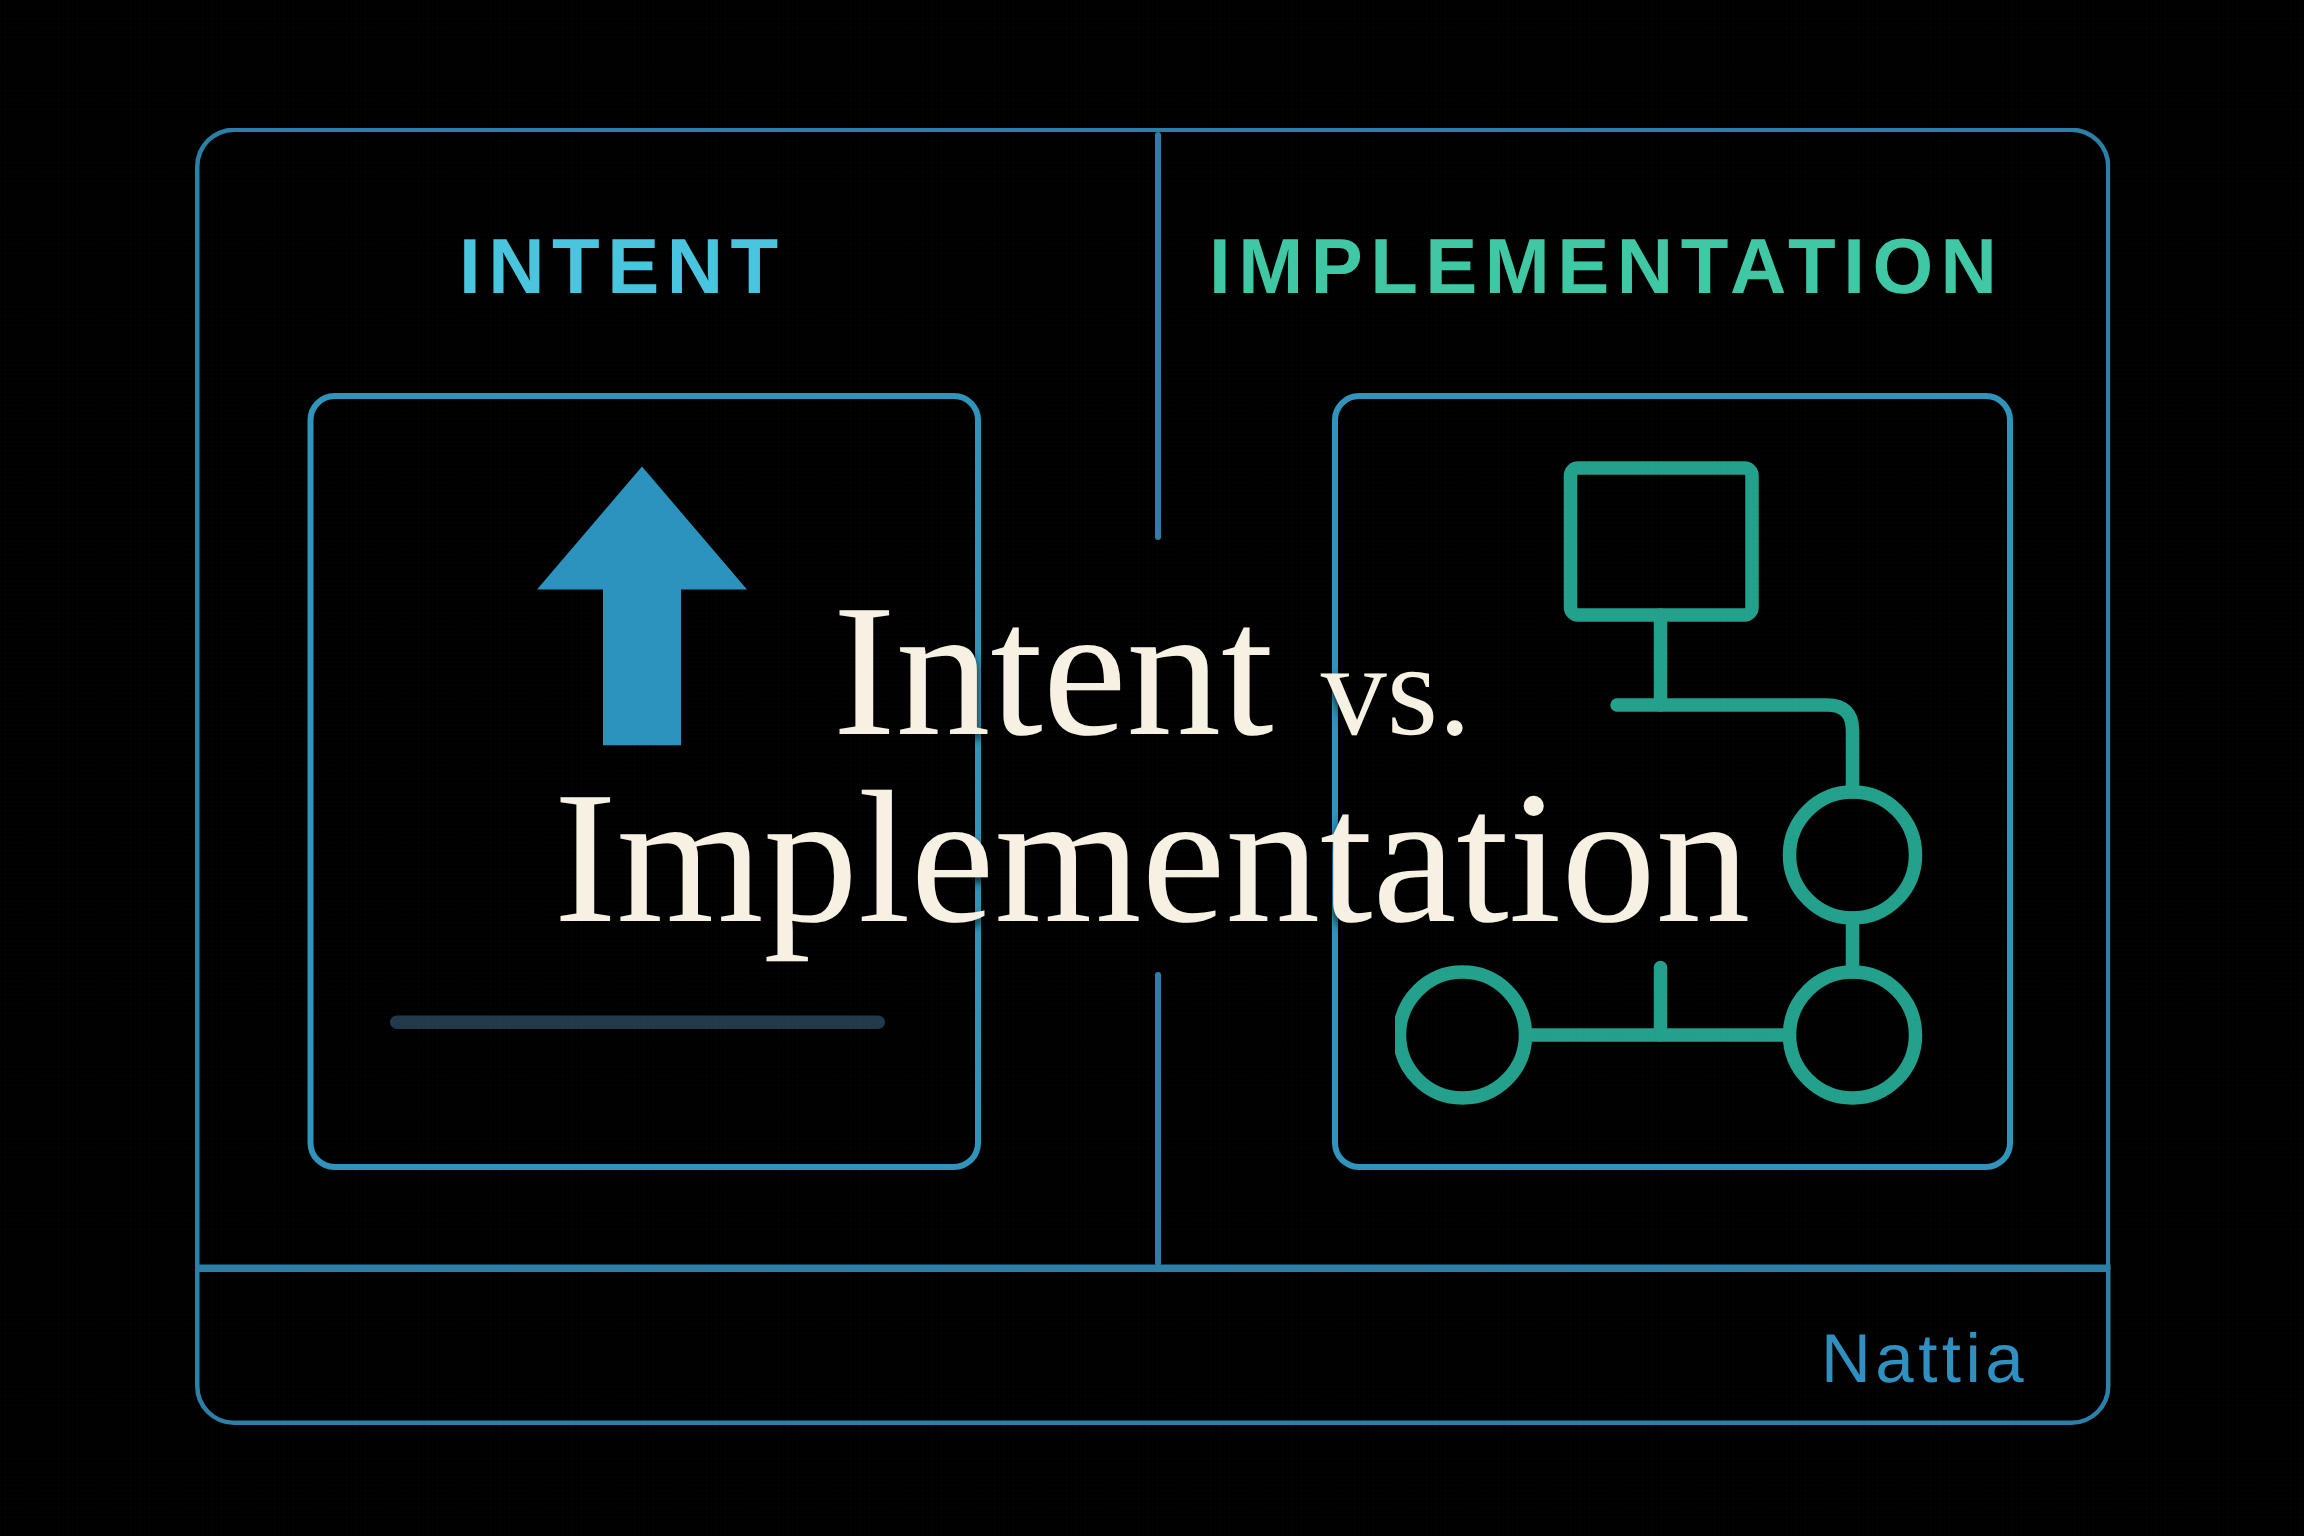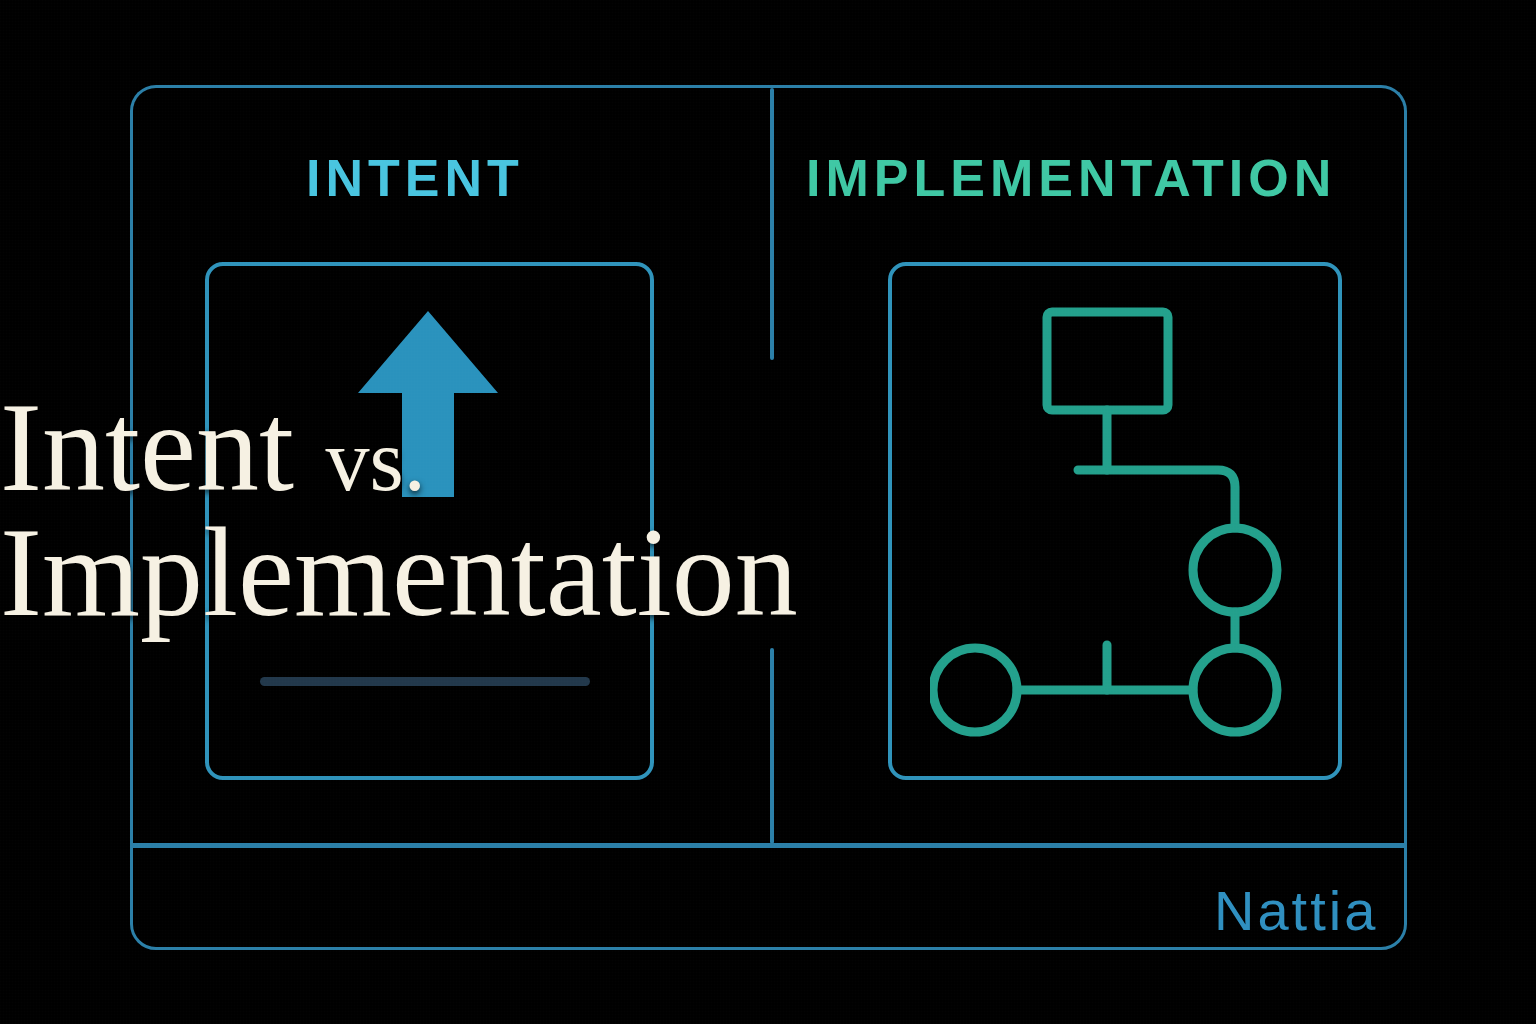--- a/index.html
+++ b/index.html
@@ -153,41 +153,42 @@
     width: 360px;
     height: 440px;
   }
 
   
   .title-block {
     position: absolute;
     left: 0;
     top: 386px;
     width: 1536px;
+    text-align: center;
     font-family: "Liberation Serif", "DejaVu Serif", serif;
     color: #f6f1e3;
     text-shadow: 0 3px 6px rgba(0,0,0,.75);
     line-height: .99;
     pointer-events: none;
   }
   .title-line {
     display: block;
     font-size: 126px;
     white-space: nowrap;
   }
   .title-line .small {
     font-size: 88px;
   }
 
   
   #brand {
     position: absolute;
     left: 1214px;
     top: 878px;
-    font-size: 56px;
+    font-size: 46px;
     letter-spacing: 3px;
     color: #2f8fc0;
     text-shadow: 0 2px 3px rgba(0,0,0,.6);
   }
 </style>
 </head>
 <body>
 
 <div id="canvas">
 

